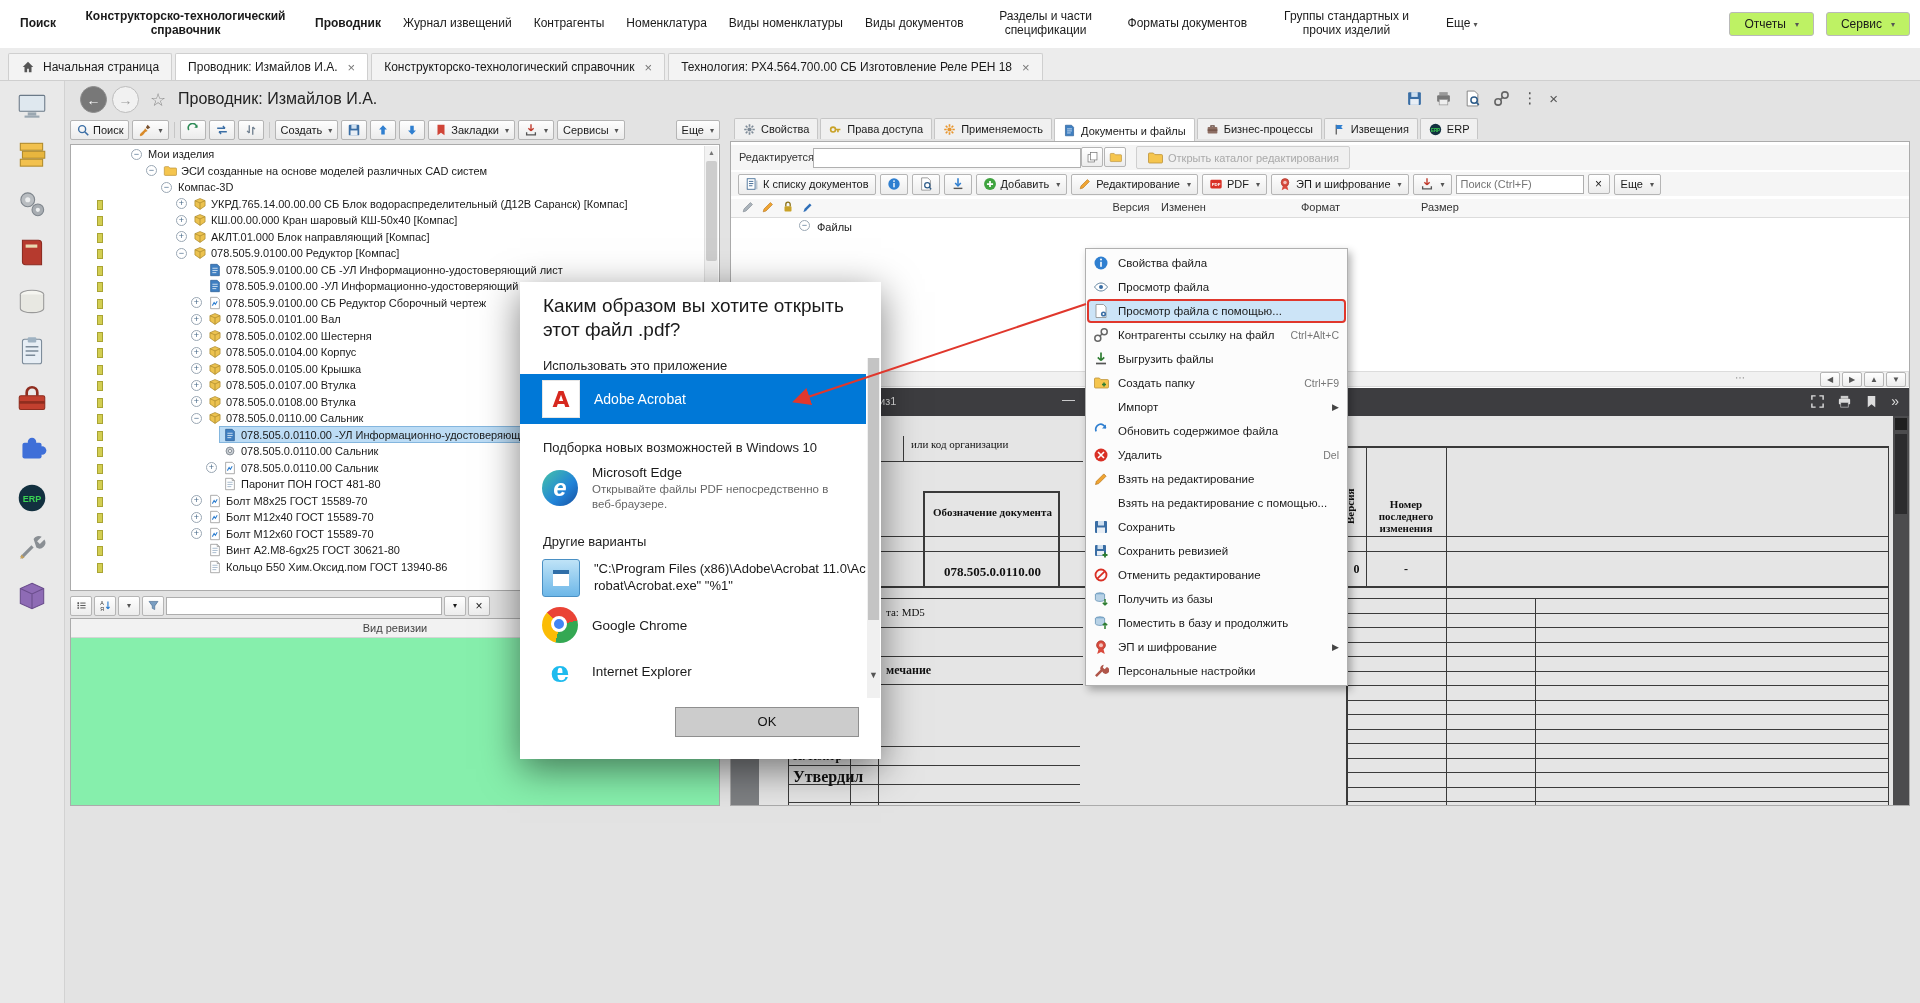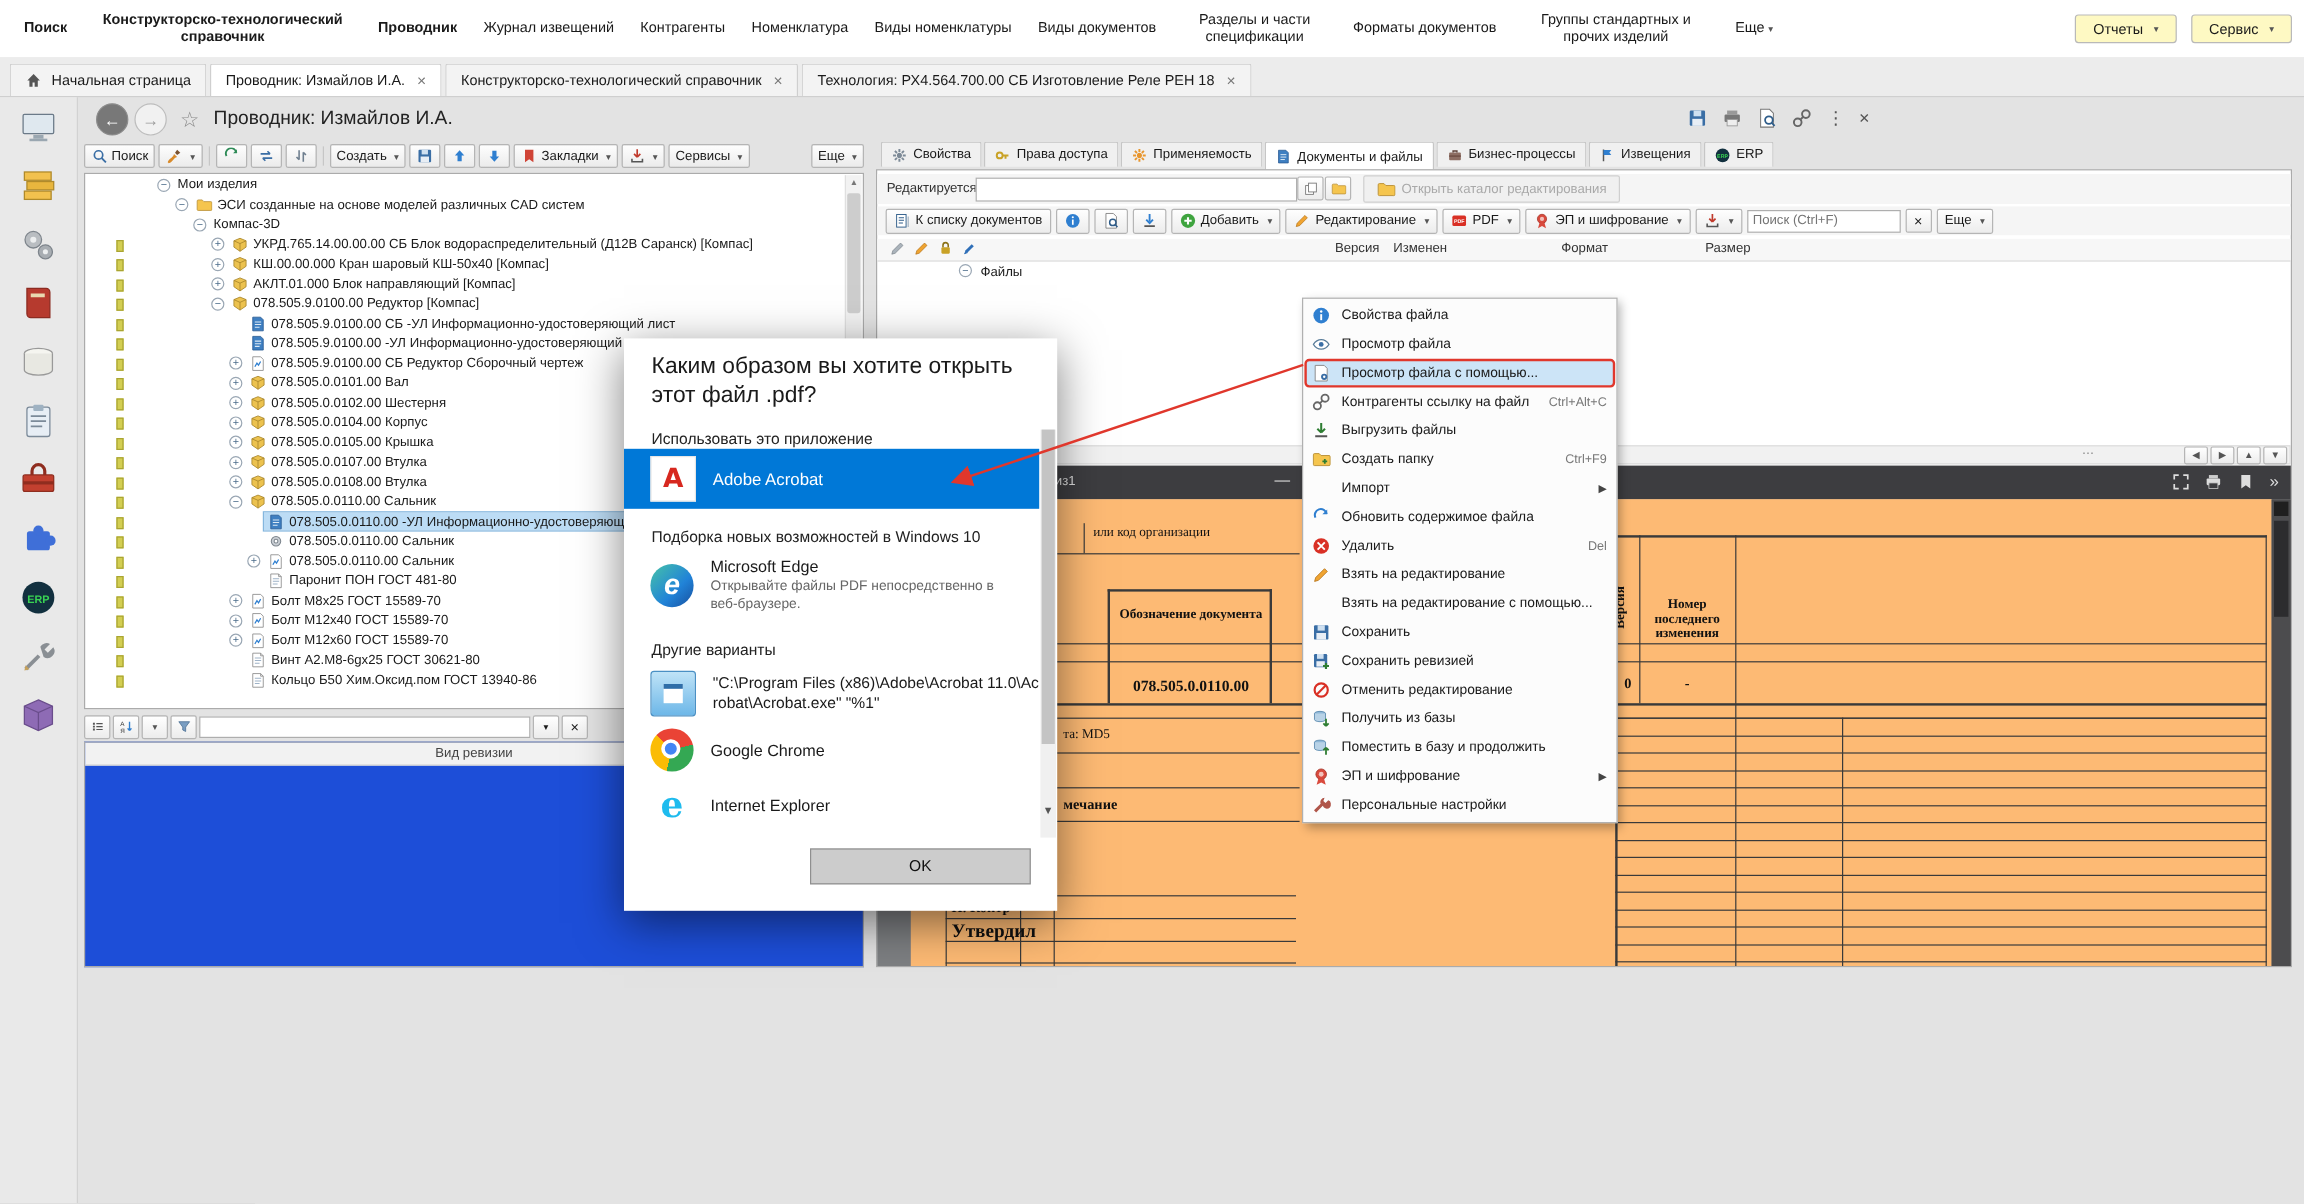--- a/index.html
+++ b/index.html
@@ -8,21 +8,21 @@
   .gi{display:inline-flex;align-items:center;justify-content:center;width:16px;height:16px;flex:none;}
   .gi svg{width:100%;height:100%;display:block;}
   .caret{font-size:8px;color:#555;margin-left:3px;}
 
   
   #menubar{position:absolute;top:0;left:0;right:0;height:48px;background:#fff;border-bottom:1px solid #d8d8d8;
            display:flex;align-items:center;padding:0 10px;gap:2px;}
   .menu-item{padding:2px 10px;text-align:center;line-height:1.15;cursor:default;white-space:normal;}
   .menu-item.bold{font-weight:bold;}
   .mb-spacer{flex:1;}
-  .mb-btn{border:1px solid #b9b9b9;border-radius:3px;padding:4px 14px;margin-left:10px;background:#fef9c3;
+  .mb-btn{border:1px solid #b9b9b9;border-radius:3px;padding:4px 14px;margin-left:10px;background:#bef264;
           display:flex;align-items:center;gap:6px;}
 
   
   #tabbar{position:absolute;top:48px;left:0;right:0;height:32px;background:#ececec;border-bottom:1px solid #cfcfcf;
           display:flex;align-items:flex-end;padding-left:8px;gap:3px;}
   .tab{height:26px;display:flex;align-items:center;gap:8px;padding:0 12px;background:#f3f3f3;
        border:1px solid #cfcfcf;border-bottom:none;border-radius:2px 2px 0 0;white-space:nowrap;}
   .tab.active{background:#fff;}
   .tab .close{color:#777;font-size:13px;margin-left:2px;}
 
@@ -64,21 +64,21 @@
   .tsel{display:flex;align-items:center;padding:0 3px;height:15px;}
   .trow.selected .tsel{background:#bcdcf5;outline:1px solid #84b6de;}
   #tree-scroll{position:absolute;top:1px;right:1px;width:13px;bottom:1px;background:#f2f2f2;border-left:1px solid #e0e0e0;}
   #tree-scroll .arr{position:absolute;left:0;width:13px;height:13px;font-size:7px;color:#777;text-align:center;line-height:13px;}
   #tree-thumb{position:absolute;left:1px;top:15px;width:11px;height:100px;background:#cdcdcd;border-radius:2px;}
   #filter-row{position:absolute;top:477px;left:0;height:21px;display:flex;gap:2px;align-items:center;}
   .sm-btn{width:20px;height:18px;border:1px solid #b5b5b5;border-radius:2px;background:linear-gradient(#fff,#ececec);
           display:inline-flex;align-items:center;justify-content:center;}
   .sm-btn .gi{width:13px;height:13px;}
   #filter-input{width:268px;height:16px;border:1px solid #aeaeae;background:#fff;font-size:11px;padding:0 3px;}
-  #rev-table{position:absolute;top:500px;left:0;width:650px;height:188px;background:#1d4ed8;border:1px solid #ababab;box-sizing:border-box;}
+  #rev-table{position:absolute;top:500px;left:0;width:650px;height:188px;background:#86efac;border:1px solid #ababab;box-sizing:border-box;}
   #rev-head{height:18px;background:#f2f2f2;border-bottom:1px solid #d5d5d5;text-align:center;font-size:11px;
             color:#444;line-height:18px;}
 
   
   #right-panel{position:absolute;left:730px;top:118px;width:1180px;height:688px;}
   #right-tabs{height:23px;display:flex;gap:2px;align-items:flex-start;padding-left:4px;}
   .rtab{height:20px;padding:0 8px;display:flex;align-items:center;gap:5px;background:#f0f0f0;
         border:1px solid #c6c6c6;border-bottom:none;font-size:11px;border-radius:2px 2px 0 0;white-space:nowrap;}
   .rtab .gi{width:13px;height:13px;}
   .rtab.active{background:#fff;height:23px;}
@@ -116,21 +116,21 @@
   #hscroll .sm-btn{width:18px;height:13px;font-size:8px;color:#555;}
 
   
   #preview{position:absolute;top:246px;left:0;right:0;bottom:0;}
   #pv-titlebar{position:absolute;top:0;left:0;right:0;height:28px;background:#3d3d40;color:#e8e8e8;}
   #pv-pageinfo{position:absolute;left:148px;top:7px;font-size:11px;color:#ddd;}
   #pv-min{position:absolute;left:331px;top:4px;font-size:13px;color:#ddd;}
   #pv-icons{position:absolute;right:10px;top:5px;display:flex;gap:12px;align-items:center;color:#ddd;}
   #pv-icons .gi{width:15px;height:15px;}
   #pv-content{position:absolute;top:28px;left:0;right:0;bottom:0;background:#7d7f82;}
-  #doc-page{position:absolute;left:28px;top:0;right:16px;bottom:0;background:#fdba74;overflow:hidden;
+  #doc-page{position:absolute;left:28px;top:0;right:16px;bottom:0;background:#e5e5e5;overflow:hidden;
             font-family:"Liberation Serif",serif;color:#111;}
   #pv-scroll{position:absolute;top:0;right:0;width:16px;bottom:0;background:#4c4c4e;}
   #pv-scroll .btn{position:absolute;top:2px;left:2px;width:12px;height:12px;background:#1f1f1f;}
   #pv-thumb{position:absolute;top:18px;left:2px;width:12px;height:80px;background:#2c2c2e;}
   .pl{position:absolute;background:#3a3a3a;}
   .ptxt{position:absolute;white-space:nowrap;}
 
   
   #context-menu{position:absolute;left:1085px;top:248px;width:263px;background:#fcfcfc;border:1px solid #b0b0b0;
                 box-shadow:3px 4px 8px rgba(0,0,0,.3);padding:2px 0;z-index:40;box-sizing:border-box;}

